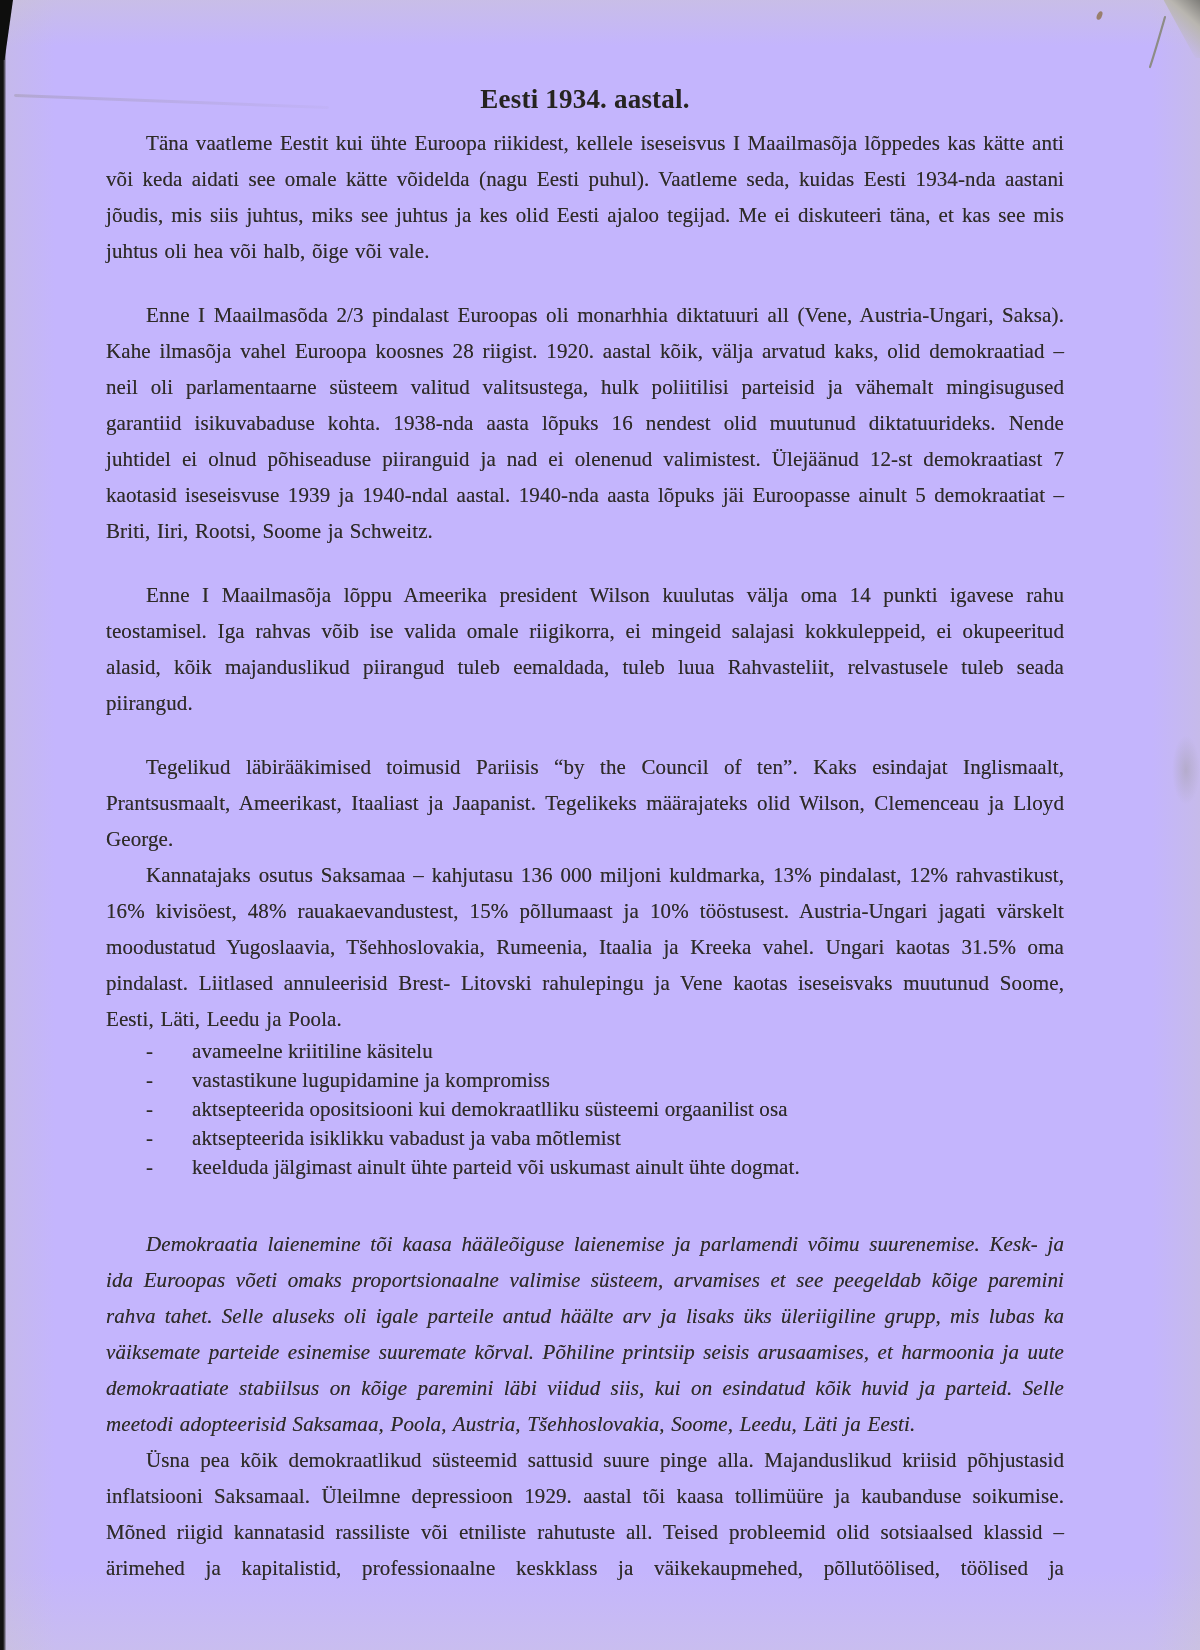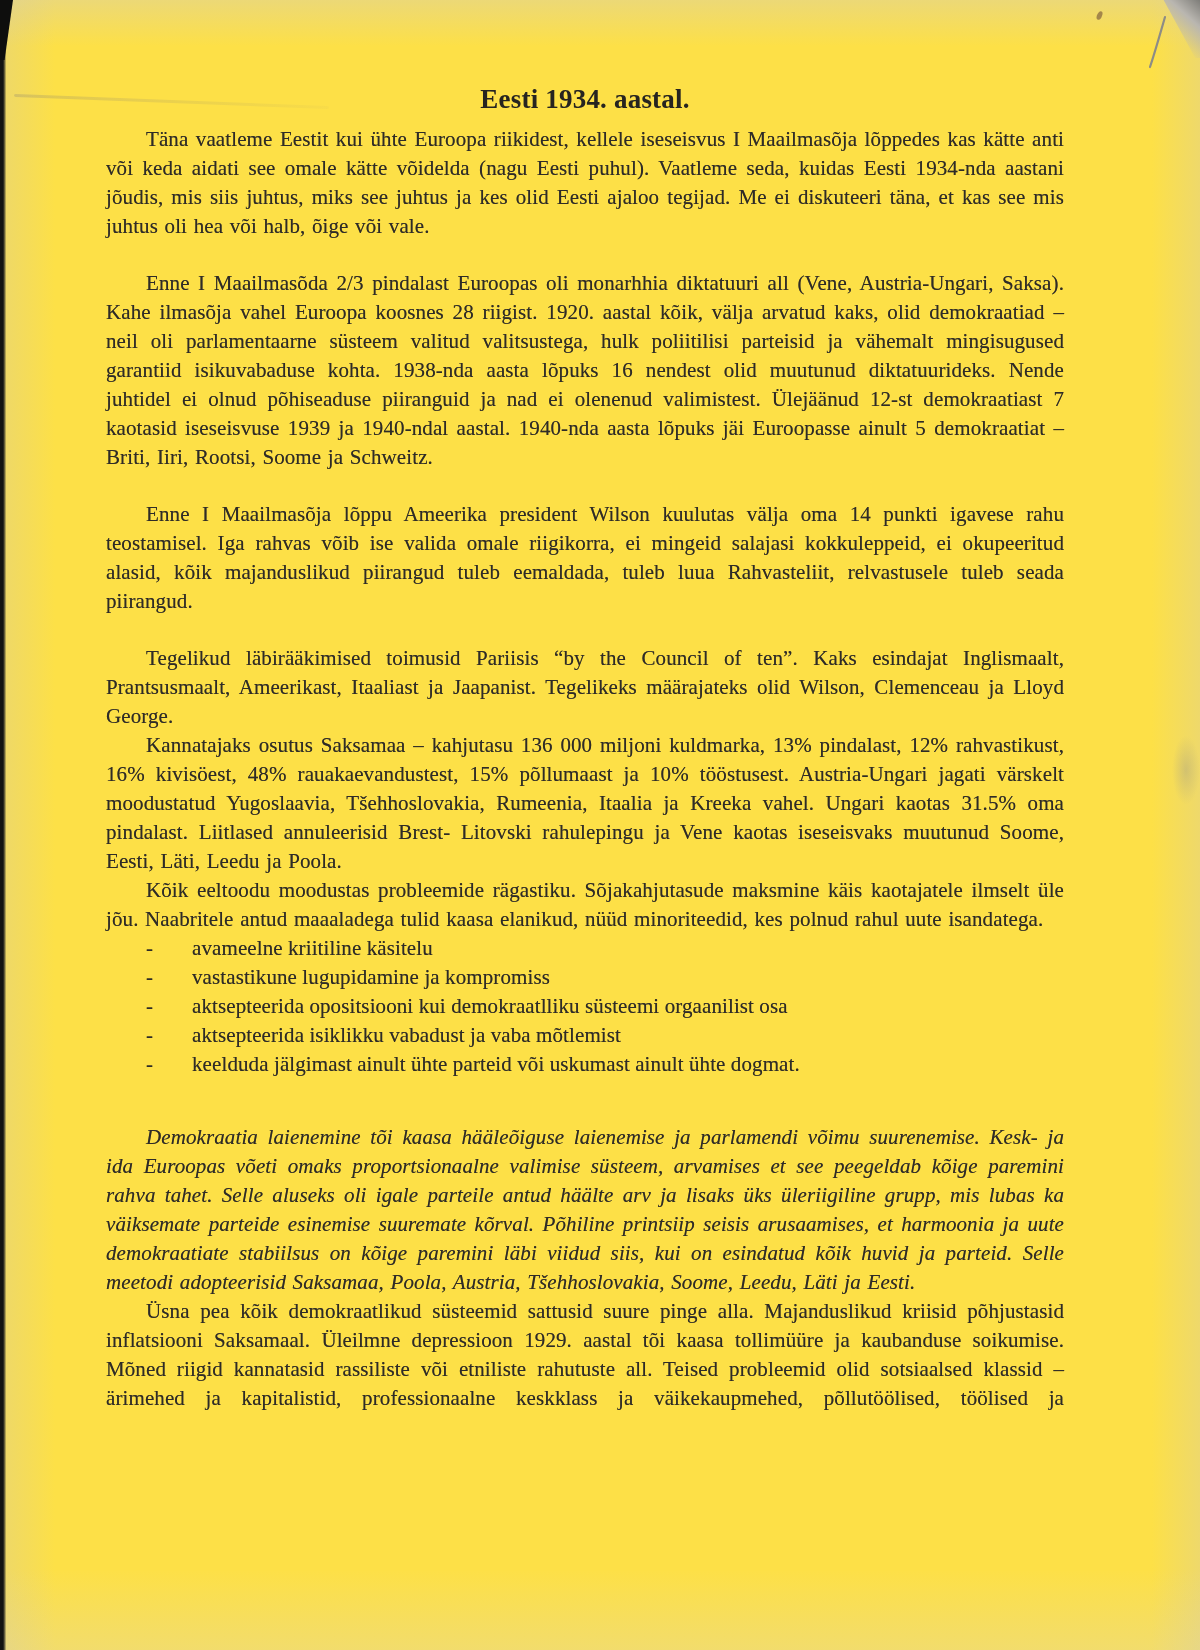--- a/index.html
+++ b/index.html
@@ -1,20 +1,20 @@
 <!DOCTYPE html>
 <html><head>
 <meta charset="utf-8">
 <style>
   html,body { margin:0; padding:0; background:#d8d6d1; }
   .page {
     position:relative;
     width:1200px; height:1650px;
     margin:0 auto;
-    background:#fde047;
+    background:#c4b5fd;
     overflow:hidden;
     font-family:"Liberation Serif","DejaVu Serif",serif;
     color:#2e2b27;
   }
   
   .paper-shade {
     position:absolute; inset:0; pointer-events:none;
     background:
       linear-gradient(180deg, rgba(208,204,196,0.38) 0px, rgba(245,244,240,0) 46px),
       linear-gradient(0deg, rgba(214,211,204,0.28) 0px, rgba(245,244,240,0) 80px),
@@ -57,21 +57,21 @@
   .title {
     margin:0 0 10px 0;
     text-align:center;
     font-size:27px; font-weight:bold;
     letter-spacing:.2px;
     color:#262420;
   }
   .para {
     margin:0;
     font-size:21px;
-    line-height:29px;
+    line-height:36px;
     text-align:justify;
     letter-spacing:.1px;
     word-spacing:.06em;
     text-shadow:0 0 .5px rgba(46,43,39,0.55);
   }
   .indent { text-indent:40px; }
   .gap { margin-top:28px; }
   .biggap { margin-top:44px;font-style:italic; }
   .runover { text-align-last:justify; }
 
@@ -105,21 +105,20 @@
   </div>
 
   <div class="content">
     <h1 class="title">Eesti 1934. aastal.</h1>
 
     <p class="para indent">Täna vaatleme Eestit kui ühte Euroopa riikidest, kellele iseseisvus I Maailmasõja lõppedes kas kätte anti või keda aidati see omale kätte võidelda (nagu Eesti puhul). Vaatleme seda, kuidas Eesti 1934-nda aastani jõudis, mis siis juhtus, miks see juhtus ja kes olid Eesti ajaloo tegijad. Me ei diskuteeri täna, et kas see mis juhtus oli hea või halb, õige või vale.</p>
     <p class="para indent gap">Enne I Maailmasõda 2/3 pindalast Euroopas oli monarhhia diktatuuri all (Vene, Austria-Ungari, Saksa). Kahe ilmasõja vahel Euroopa koosnes 28 riigist. 1920. aastal kõik, välja arvatud kaks, olid demokraatiad – neil oli parlamentaarne süsteem valitud valitsustega, hulk poliitilisi parteisid ja vähemalt mingisugused garantiid isikuvabaduse kohta. 1938-nda aasta lõpuks 16 nendest olid muutunud diktatuurideks. Nende juhtidel ei olnud põhiseaduse piiranguid ja nad ei olenenud valimistest. Ülejäänud 12-st demokraatiast 7 kaotasid iseseisvuse 1939 ja 1940-ndal aastal.  1940-nda aasta lõpuks jäi Euroopasse ainult 5 demokraatiat – Briti, Iiri, Rootsi, Soome ja Schweitz.</p>
     <p class="para indent gap">Enne I Maailmasõja lõppu Ameerika president Wilson kuulutas välja oma 14 punkti igavese rahu teostamisel. Iga rahvas võib ise valida omale riigikorra, ei mingeid salajasi kokkuleppeid, ei okupeeritud alasid, kõik majanduslikud piirangud tuleb eemaldada, tuleb luua Rahvasteliit, relvastusele tuleb seada piirangud.</p>
     <p class="para indent gap">Tegelikud läbirääkimised toimusid Pariisis “by the Council of ten”. Kaks esindajat Inglismaalt, Prantsusmaalt, Ameerikast, Itaaliast ja Jaapanist. Tegelikeks määrajateks olid Wilson, Clemenceau ja Lloyd George.</p>
     <p class="para indent">Kannatajaks osutus Saksamaa – kahjutasu 136 000 miljoni kuldmarka, 13% pindalast, 12% rahvastikust, 16% kivisöest, 48% rauakaevandustest, 15% põllumaast ja 10% tööstusest. Austria-Ungari jagati värskelt moodustatud Yugoslaavia, Tšehhoslovakia, Rumeenia, Itaalia ja Kreeka vahel. Ungari kaotas 31.5% oma pindalast. Liitlased annuleerisid Brest- Litovski rahulepingu ja Vene kaotas iseseisvaks muutunud Soome, Eesti, Läti, Leedu ja Poola.</p>
-    <p class="para indent">Kõik eeltoodu moodustas probleemide rägastiku. Sõjakahjutasude maksmine käis kaotajatele ilmselt üle jõu. Naabritele antud maaaladega tulid kaasa elanikud, nüüd minoriteedid, kes polnud rahul uute isandatega.</p>
 
     <ul class="bullet-list">
       <li class="bullet">
         <span class="dash">-</span>
         <span class="bullet-text">avameelne kriitiline käsitelu</span>
       </li>
       <li class="bullet">
         <span class="dash">-</span>
         <span class="bullet-text">vastastikune lugupidamine ja kompromiss</span>
       </li>

